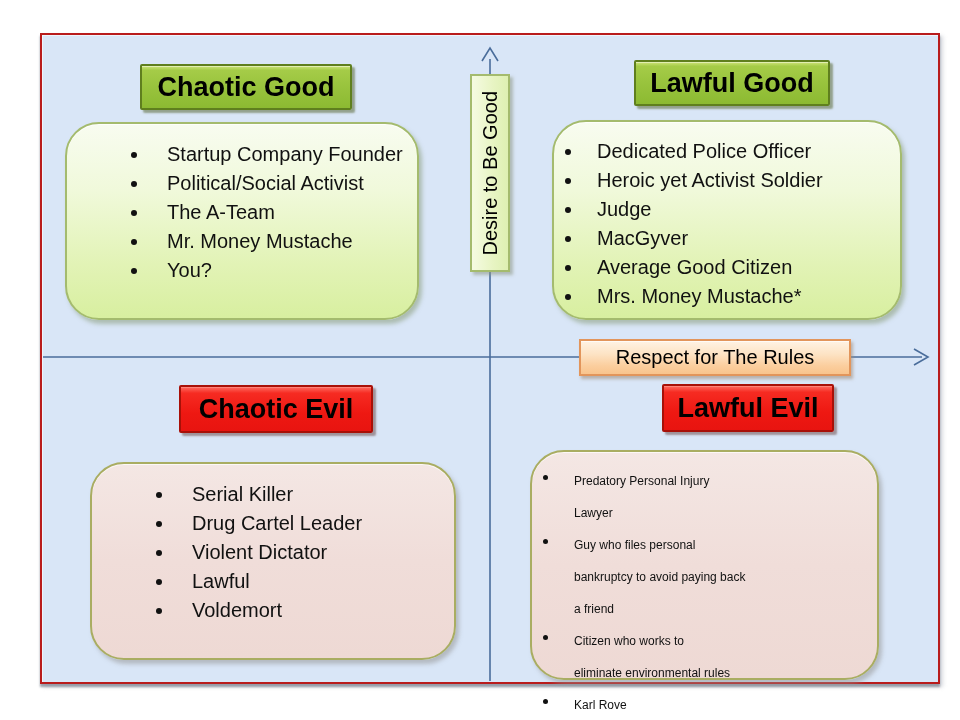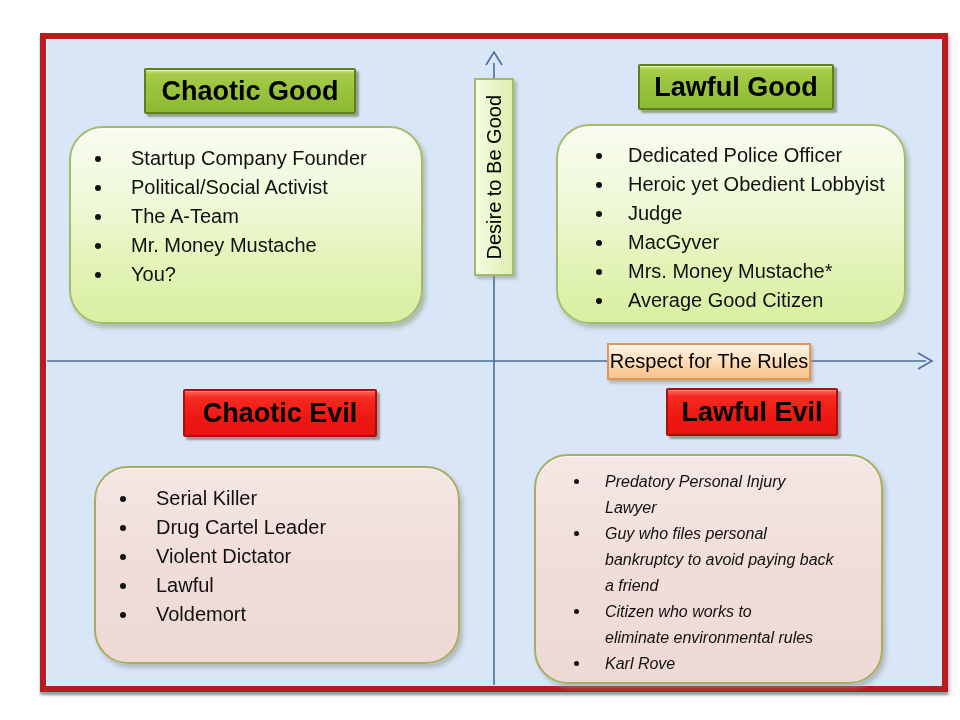--- a/index.html
+++ b/index.html
@@ -3,21 +3,21 @@
 <meta charset="utf-8">
 <style>
   html,body{margin:0;padding:0;background:#ffffff;}
   #screen{
     position:relative;width:960px;height:720px;overflow:hidden;background:#ffffff;
     font-family:"Liberation Sans","DejaVu Sans",sans-serif;color:#111;
   }
   .slide{
     position:absolute;left:40px;top:33px;width:896px;height:647px;
     background:var(--slide-bg,#d9e6f7);
-    border:6px solid #b91c1c;
+    border:2px solid #b91c1c;
     box-shadow:0 3px 2px rgba(125,133,148,.75), 3px 3px 4px rgba(170,176,188,.45),
                inset 1px 1px 0 rgba(255,255,255,.55);
   }
   svg.axes{position:absolute;left:0;top:0;width:896px;height:647px;pointer-events:none;}
   svg.axes .stroke{stroke:var(--axis-line,#4a6d9b);stroke-width:1.6;fill:none;}
 
   .hdr{
     position:absolute;display:flex;align-items:center;justify-content:center;
     font-weight:bold;font-size:27px;color:#000;border-radius:2px;white-space:nowrap;
   }
@@ -49,44 +49,43 @@
     box-shadow:3px 4px 4px rgba(150,150,150,.55), inset 0 1px 0 rgba(255,255,255,.7);
   }
   #box-chaotic-good{left:23px;top:87px;width:354px;height:198px;padding:16px 8px 0 0;}
   #box-lawful-good{left:510px;top:85px;width:350px;height:200px;padding:15px 8px 0 0;}
   #box-chaotic-evil{left:48px;top:427px;width:366px;height:198px;padding:16px 8px 0 0;}
   #box-lawful-evil{left:488px;top:415px;width:349px;height:230px;padding:13px 6px 0 0;}
 
   .bullet-item{display:flex;align-items:flex-start;font-size:20px;line-height:29px;}
   .bullet-dot{flex:none;width:6px;height:6px;border-radius:50%;background:#111;margin-top:12px;}
   .bullet-text{white-space:pre-line;}
-  .indent-wide .bullet-item{padding-left:24px;}
+  .indent-wide .bullet-item{padding-left:64px;}
   .indent-wide .bullet-text{margin-left:30px;}
-  .indent-narrow .bullet-item{padding-left:38px;}
+  .indent-narrow .bullet-item{padding-left:11px;}
   .indent-narrow .bullet-text{margin-left:26px;}
-  #box-lawful-evil .bullet-item{font-size:16px;line-height:26px;font-style:italic;}
+  #box-lawful-evil .bullet-item{font-size:12px;line-height:32px;}
   #box-lawful-evil .bullet-dot{width:5px;height:5px;margin-top:10px;}
 
   .axis-label{
     position:absolute;display:flex;align-items:center;justify-content:center;
     font-size:20px;color:#000;box-sizing:border-box;white-space:nowrap;
   }
   #v-axis-label{
     left:428px;top:39px;width:40px;height:198px;
     background:linear-gradient(90deg,#f5fbe2 0%,#e7f4c2 60%,#def0b2 100%);
     border:2px solid #a4bb6e;
     box-shadow:3px 3px 3px rgba(140,150,130,.55);
   }
   #v-axis-label .vtext{writing-mode:vertical-rl;transform:rotate(180deg);}
   #h-axis-label{
-    left:537px;top:304px;width:204px;height:37px;
+    left:537px;top:304px;width:272px;height:37px;
     background:linear-gradient(180deg,#fff3e4 0%,#fde3c4 40%,#fbce9e 75%,#f9c48d 100%);
     border:2px solid #e2955b;
     box-shadow:2px 3px 3px rgba(160,140,120,.6), inset 0 1px 0 rgba(255,255,255,.7);
-    margin-left:24px;
   }
 </style>
 </head>
 <body>
 
 <div id="screen">
   <div class="slide">
 
     <svg class="axes" viewBox="0 0 896 647">
       <line class="stroke" x1="448" y1="24" x2="448" y2="646"></line>
@@ -123,37 +122,37 @@
         </div>
       </div>
 
     <div class="panel-box box-good indent-narrow" id="box-lawful-good">
         <div class="bullet-item">
           <span class="bullet-dot"></span>
           <span class="bullet-text">Dedicated Police Officer</span>
         </div>
         <div class="bullet-item">
           <span class="bullet-dot"></span>
-          <span class="bullet-text">Heroic yet Obedient Lobbyist</span>
+          <span class="bullet-text">Heroic yet Activist Soldier</span>
         </div>
         <div class="bullet-item">
           <span class="bullet-dot"></span>
           <span class="bullet-text">Judge</span>
         </div>
         <div class="bullet-item">
           <span class="bullet-dot"></span>
           <span class="bullet-text">MacGyver</span>
         </div>
         <div class="bullet-item">
           <span class="bullet-dot"></span>
+          <span class="bullet-text">Average Good Citizen</span>
+        </div>
+        <div class="bullet-item">
+          <span class="bullet-dot"></span>
           <span class="bullet-text">Mrs. Money Mustache*</span>
-        </div>
-        <div class="bullet-item">
-          <span class="bullet-dot"></span>
-          <span class="bullet-text">Average Good Citizen</span>
         </div>
       </div>
 
     <div class="panel-box box-evil indent-wide" id="box-chaotic-evil">
         <div class="bullet-item">
           <span class="bullet-dot"></span>
           <span class="bullet-text">Serial Killer</span>
         </div>
         <div class="bullet-item">
           <span class="bullet-dot"></span>

